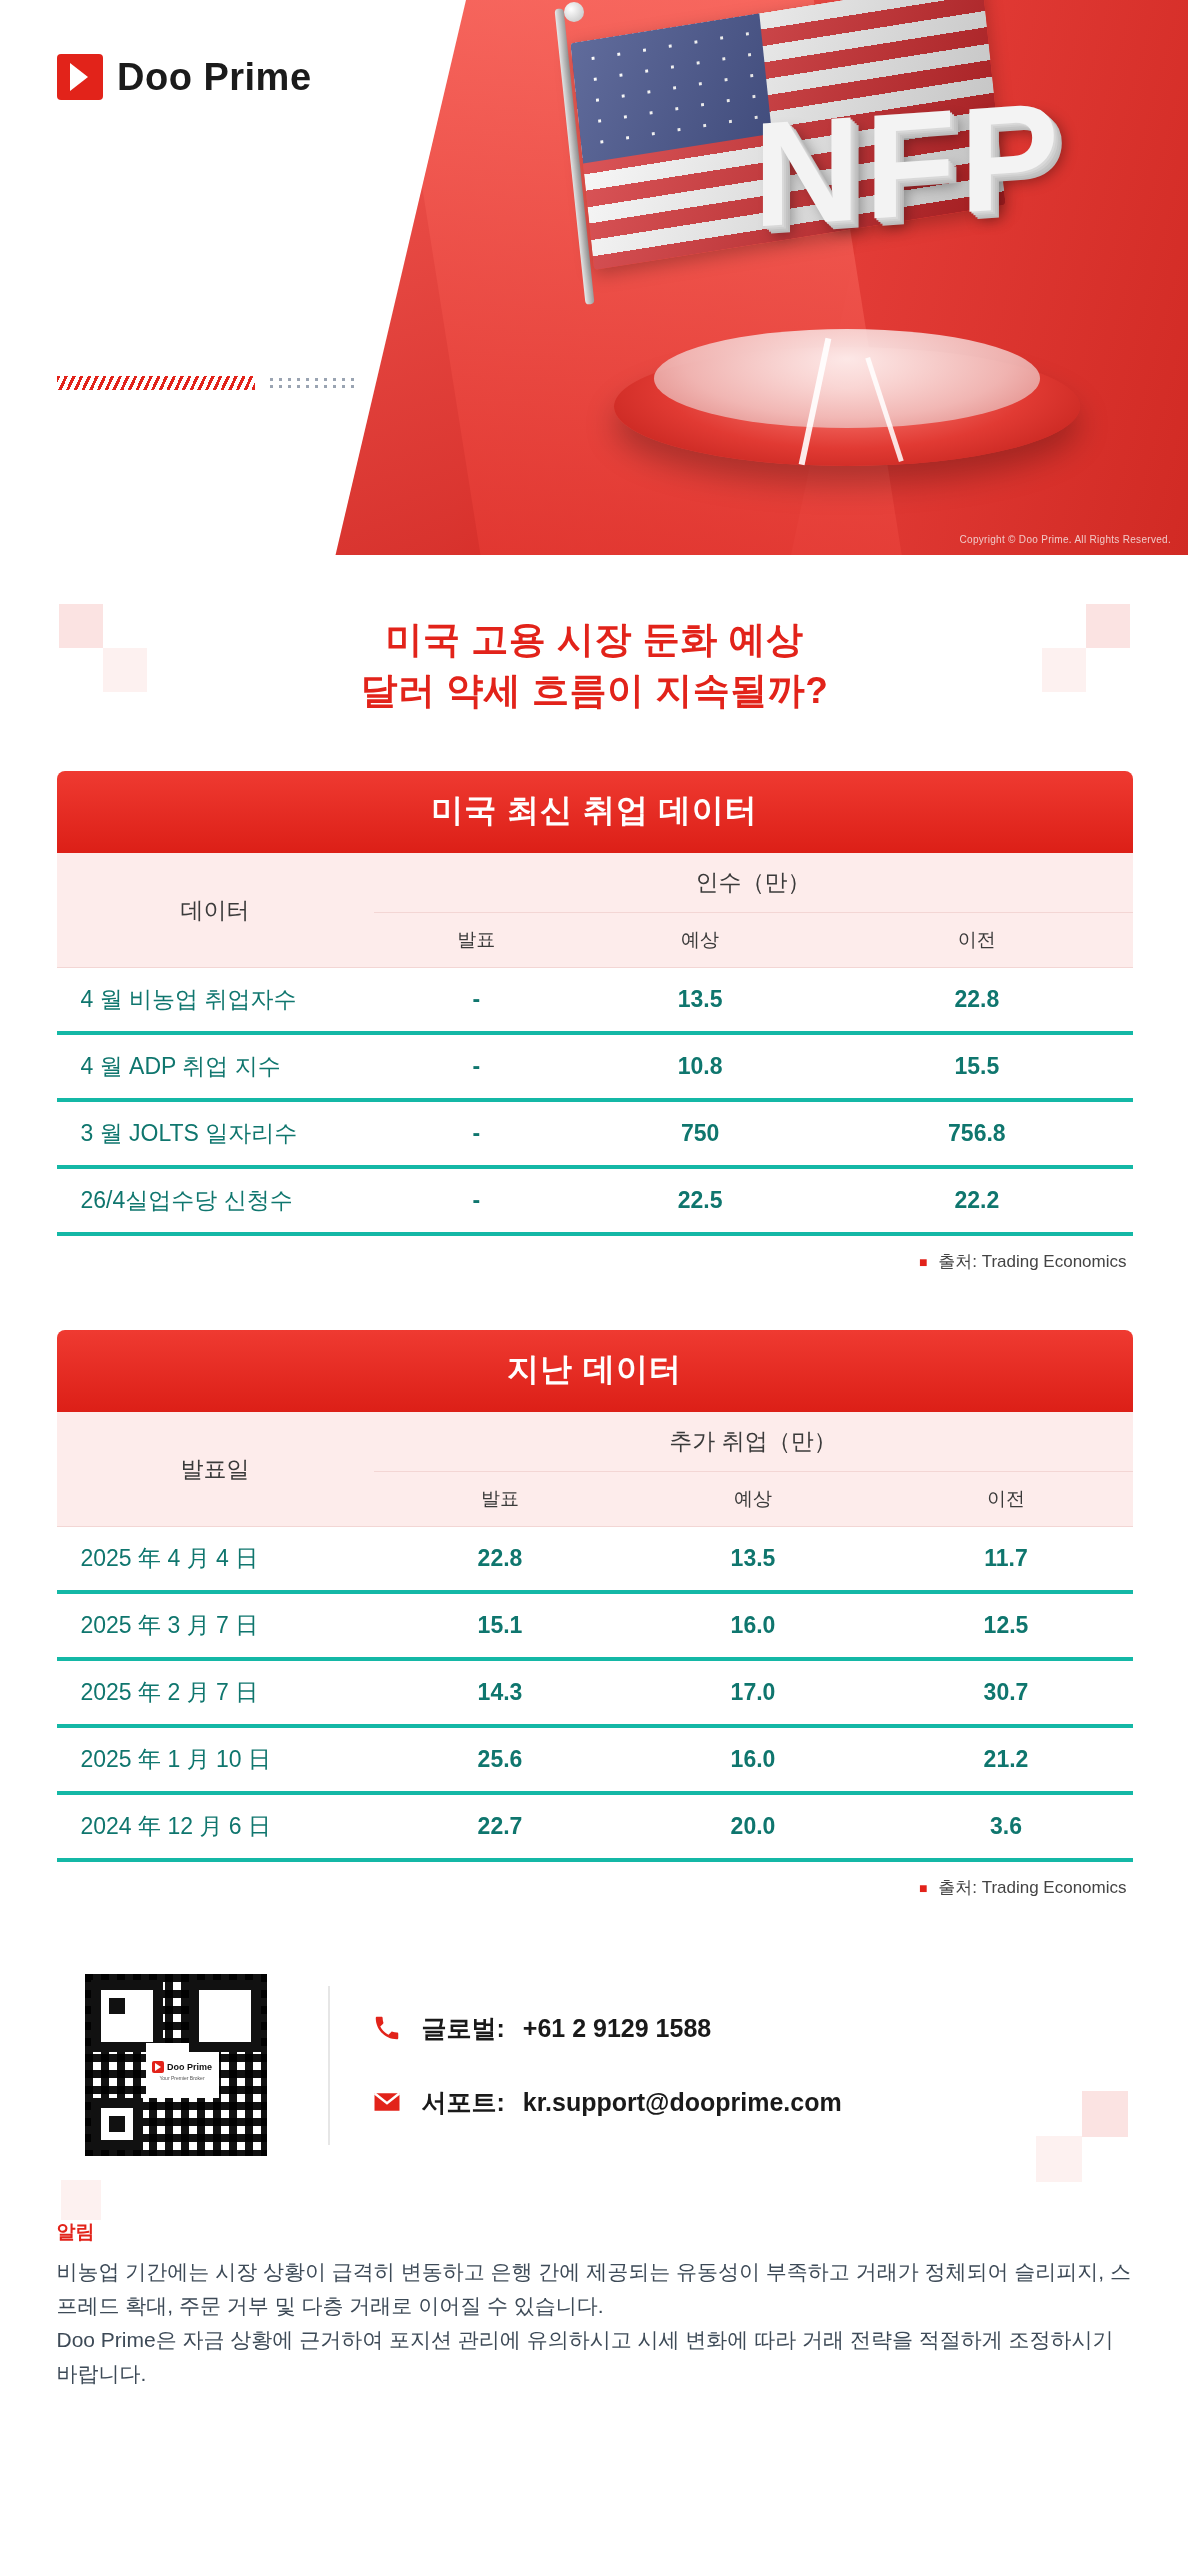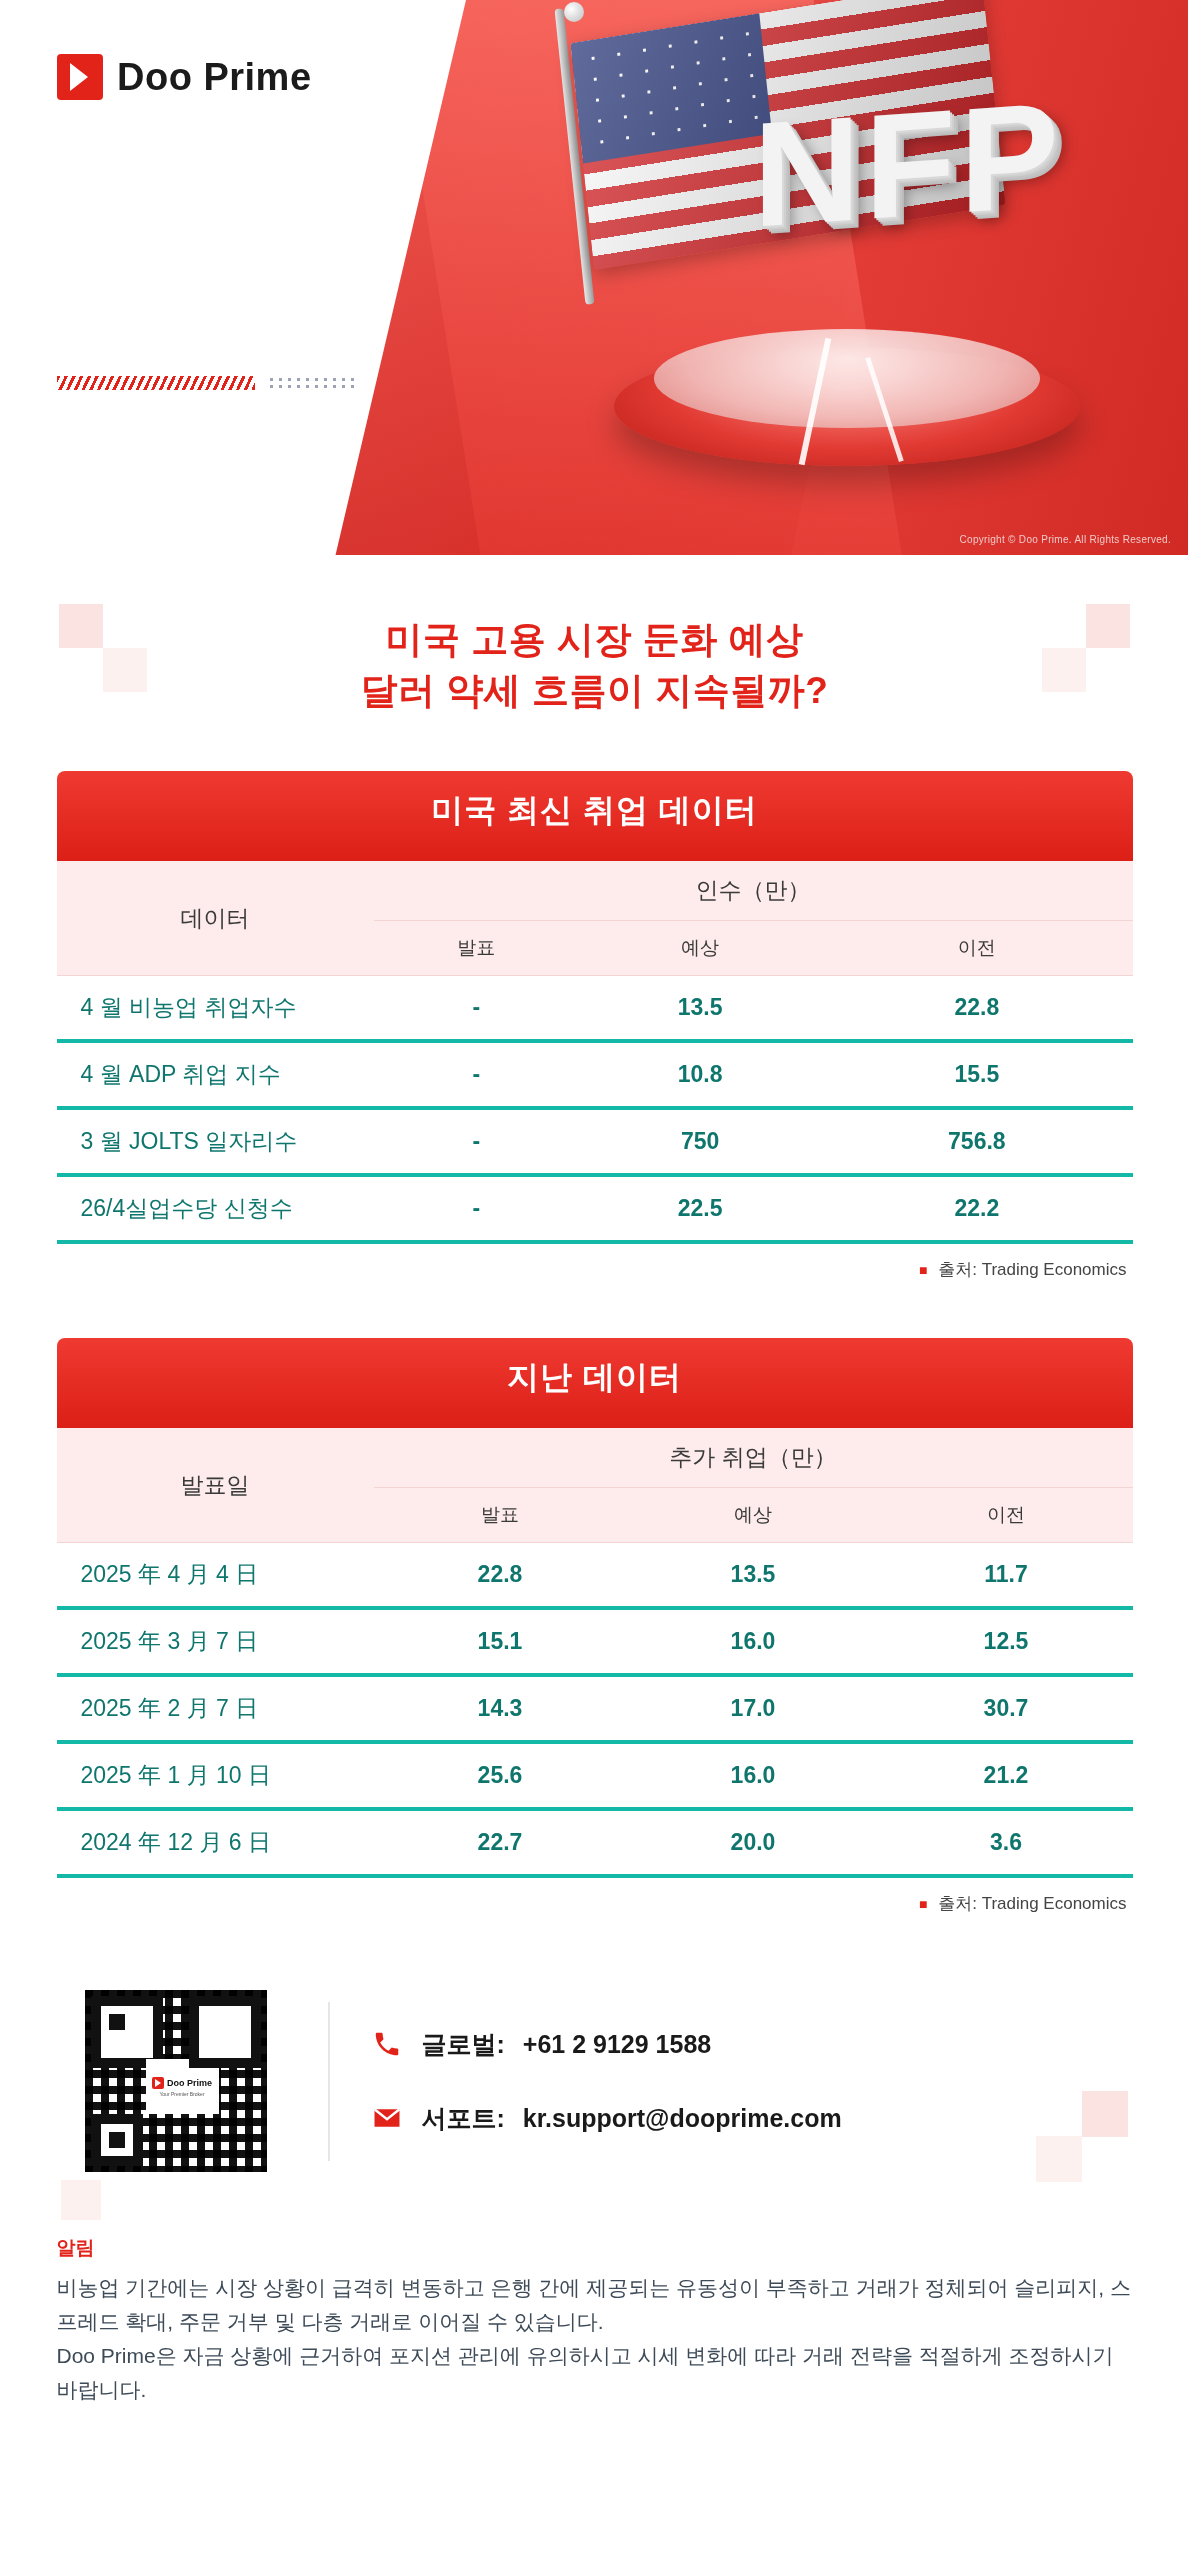--- a/index.html
+++ b/index.html
@@ -154,21 +154,21 @@
   .sq.d { right: 103px; top: 648px; width: 44px; height: 44px; background:#fdf1f0;}
   .sq.e { right: 61px; top: 2091px; width: 46px; height: 46px; }
   .sq.f { right: 107px; top: 2136px; width: 46px; height: 46px; background:#fdf1f0;}
   .sq.g { left: 61px; top: 2180px; width: 40px; height: 40px; background:#fdf1f0;}
 
   
   .section { width: 1076px; margin: 0 auto; position: relative; }
   .tbl-title {
     background: linear-gradient(to bottom, #ef3a31, #dc1f17);
     color: #fff; font-size: 32px; font-weight: 700; text-align: center;
-    padding: 18px 0 28px; border-radius: 8px 8px 0 0; letter-spacing: 1px;
+    padding: 18px 0 20px; border-radius: 8px 8px 0 0; letter-spacing: 1px;
   }
   table { width: 100%; border-collapse: collapse; background: #fff; }
   .head-row th {
     background: #fdeceb; color: #3a3a3a; font-weight: 400;
     font-size: 23px; padding: 14px 0; border-bottom: 1px solid #f3d6d4;
   }
   .head-row th.sub { font-size: 19px; }
   td {
     text-align: center; font-size: 23px; padding: 16px 0;
     border-bottom: 4px solid #14b8a6; color: #0f766e;

